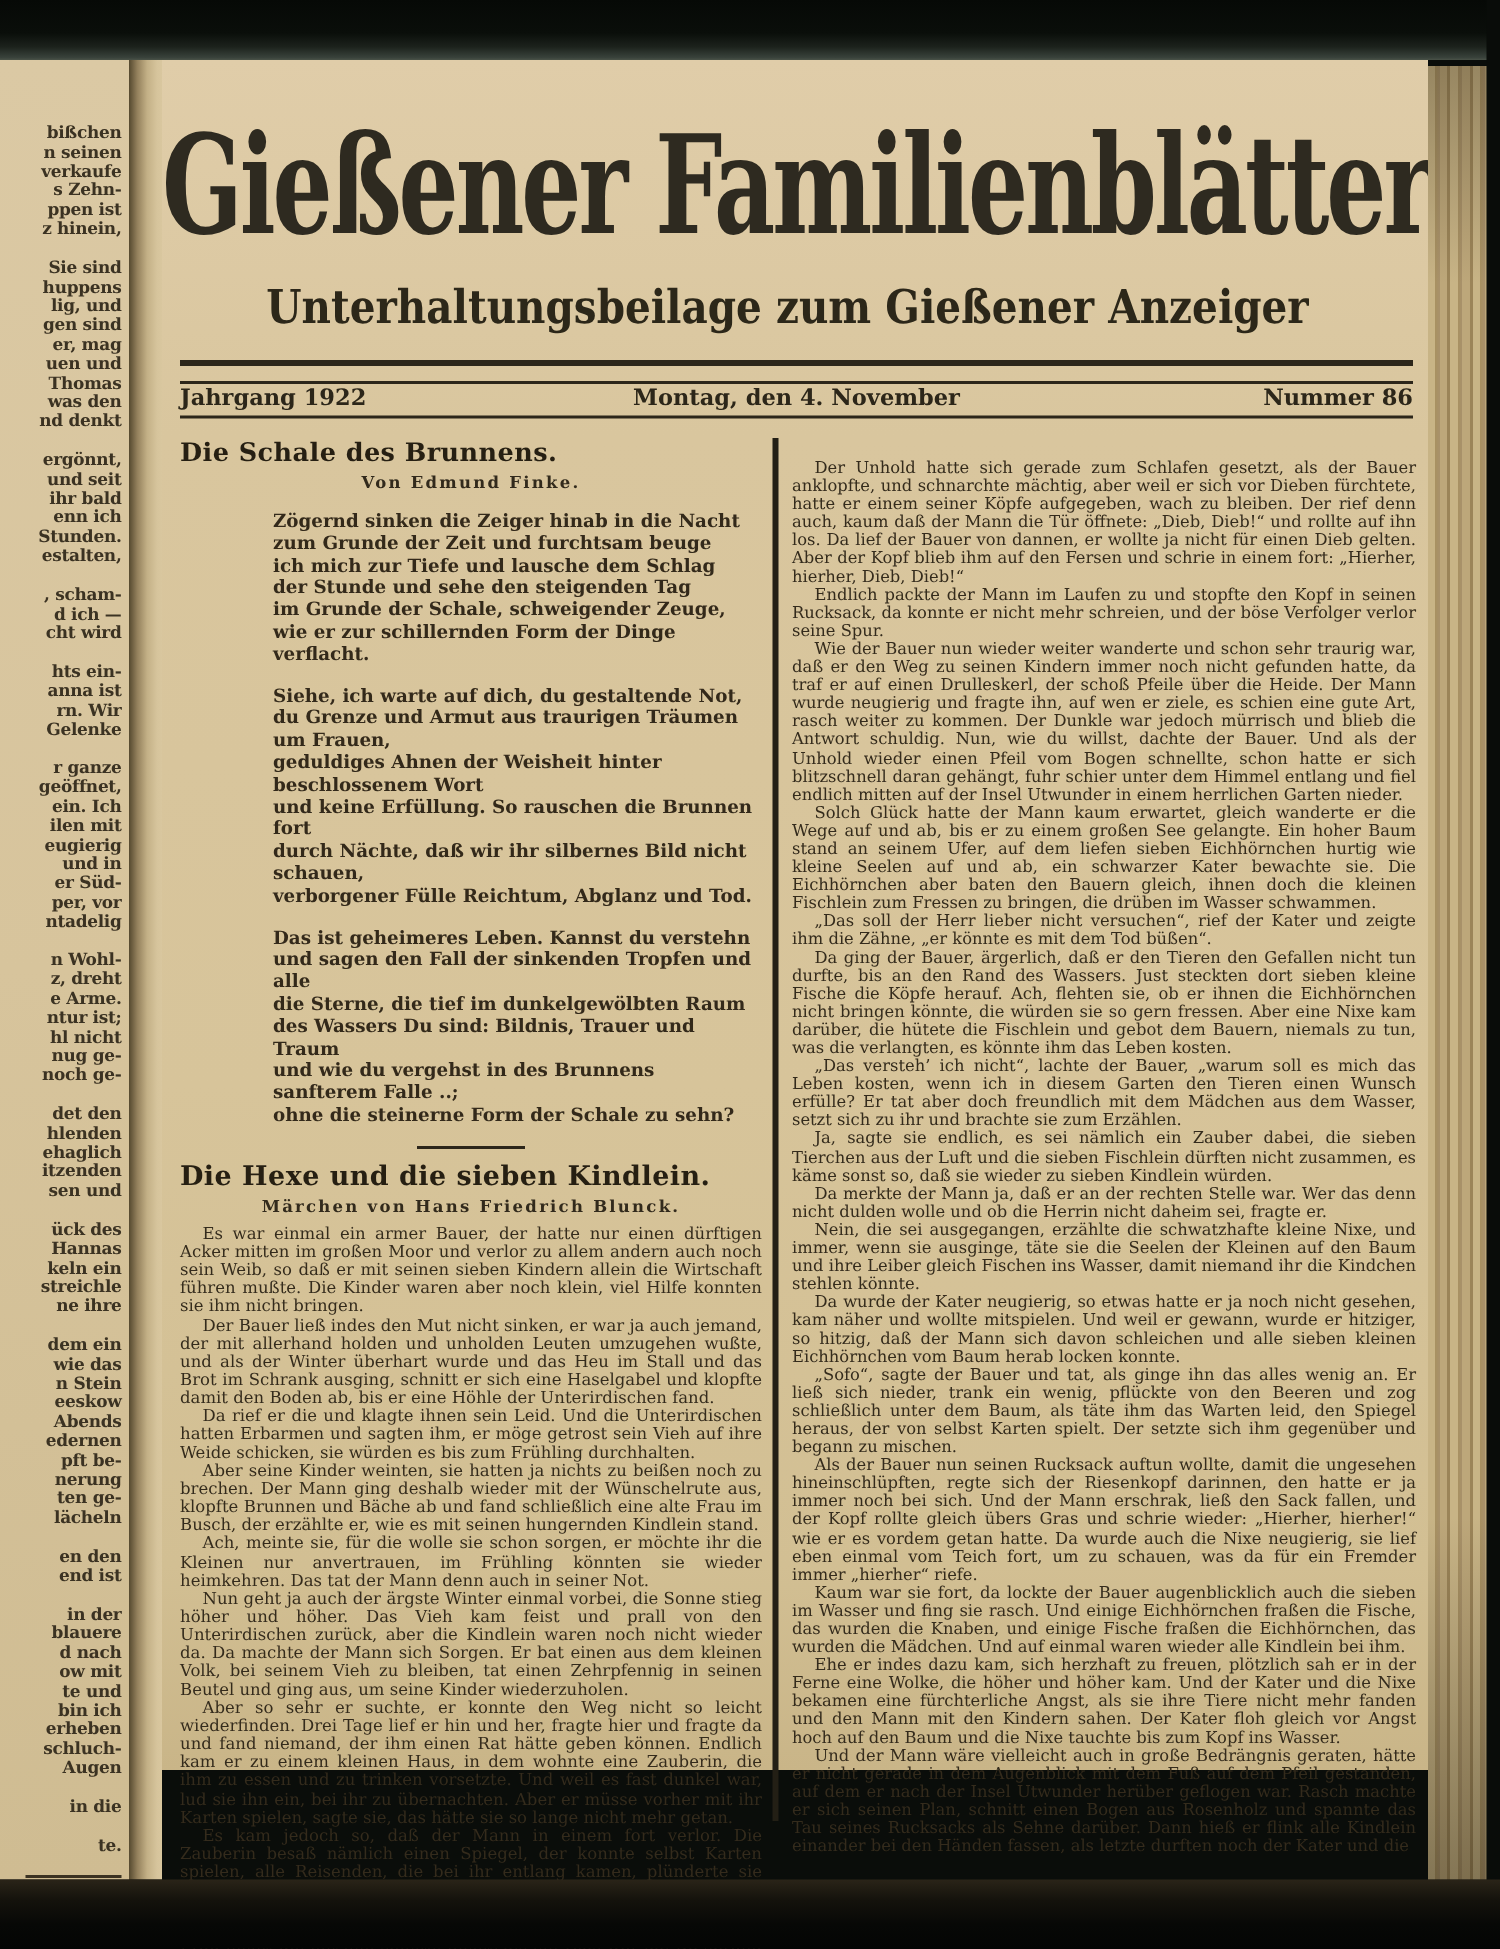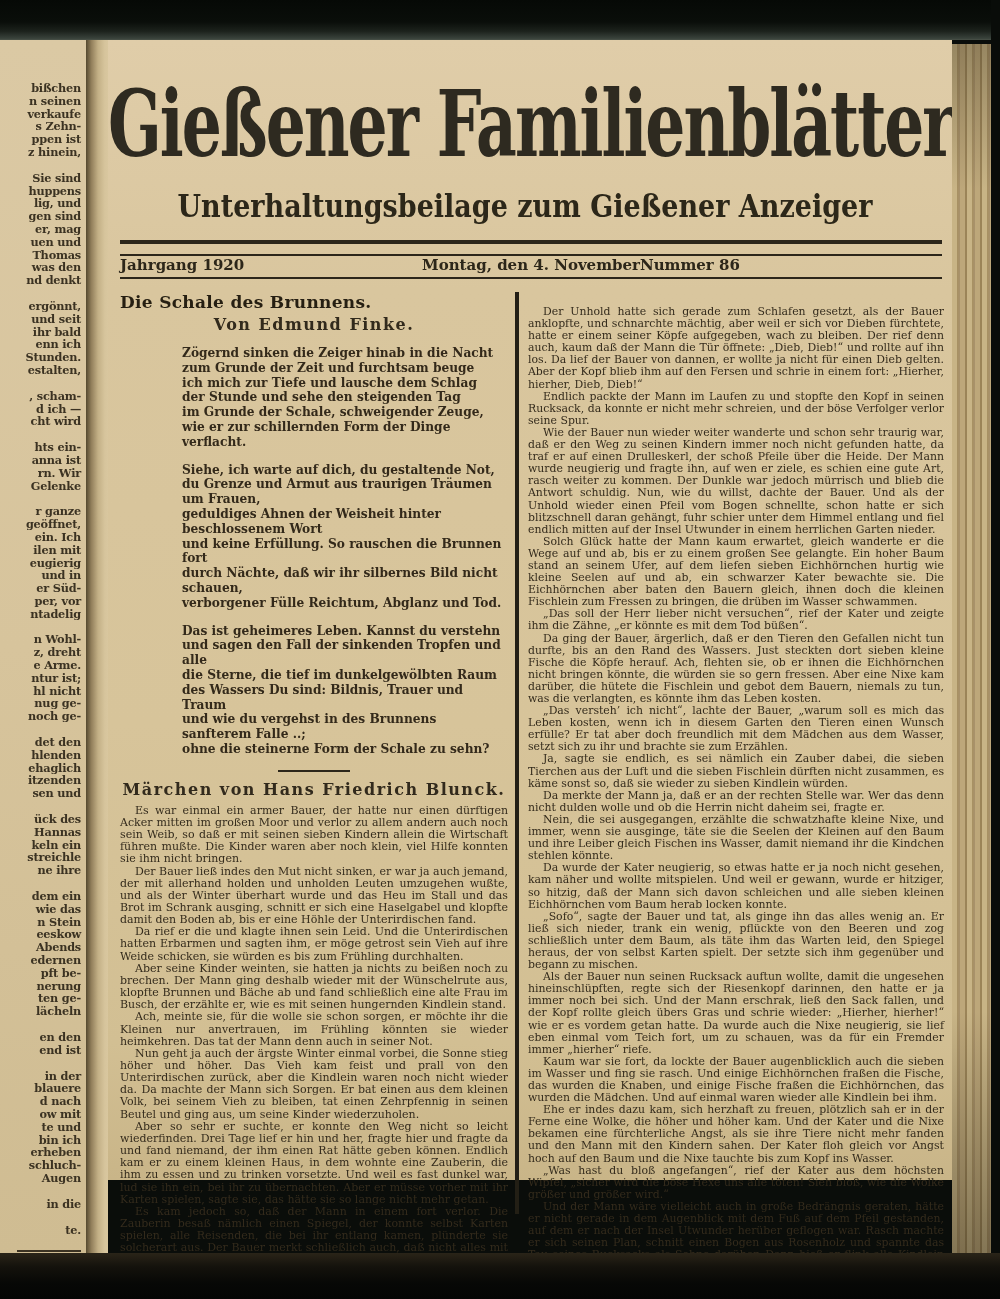--- a/index.html
+++ b/index.html
@@ -34,31 +34,31 @@
       transform:scaleY(1.45);transform-origin:center top;}
   .subtitle{position:absolute;top:148px;left:0;right:10px;text-align:center;
       font-size:27px;font-weight:bold;color:#2c2719;letter-spacing:0px;
       transform:scaleY(1.15);transform-origin:center top;}
   .rule-double{position:absolute;top:200px;left:12px;right:10px;height:10px;
       border-top:4px solid #2c261a;border-bottom:2px solid #2c261a;}
   .edition-row{position:absolute;top:216px;left:12px;right:10px;
       display:grid;grid-template-columns:1fr auto 1fr;
       font-size:15px;font-weight:bold;color:#2c2619;}
   .edition-row .ed-date{text-align:center;}
-  .edition-row .ed-number{}
+  .edition-row .ed-number{text-align:right;}
   .rule-single{position:absolute;top:237px;left:12px;right:10px;height:2px;background:#2c261a;}
 
   .columns{position:absolute;top:252px;left:12px;right:8px;display:flex;align-items:flex-start;}
   .col-left{width:388px;}
   .col-rule{width:4px;height:922px;background:#231f15;margin-left:7px;margin-right:9px;flex:none;}
   .col-right{flex:1;}
 
   .sec-title{margin:0;text-align:left;font-size:17px;font-weight:bold;color:#261f12;letter-spacing:0.3px;}
   .story-sec-title{font-size:18px;}
-  .byline{text-align:center;font-size:16px;font-weight:bold;color:#322a1c;letter-spacing:1.5px;margin-top:3px;}
+  .byline{text-align:center;font-size:11px;font-weight:bold;color:#322a1c;letter-spacing:1.5px;margin-top:3px;}
   .poem{margin-top:12px;padding-left:62px;font-size:12.2px;line-height:14.8px;font-weight:bold;color:#33291a;}
   .stanza{white-space:pre-line;margin-bottom:13px;}
   .story-divider{width:72px;height:2px;background:#2c261a;margin:6px auto 8px auto;}
   .body-text{margin-top:6px;font-size:11px;line-height:12.15px;text-align:justify;color:#342b1c;}
   .body-text p{margin:0;text-indent:15px;}
   .col-right.body-text{margin-top:14px;font-size:10.9px;line-height:12.1px;}
 
   
   .page-edges{position:absolute;left:952px;top:44px;width:40px;height:1209px;
       background:repeating-linear-gradient(90deg,
@@ -154,21 +154,21 @@
         <div class="frag-group rule-after">te.</div>
       </div>
   </div>
   <div class="gutter"></div>
 
   <div class="page">
     <h1 class="masthead">Gießener Familienblätter</h1>
     <div class="subtitle">Unterhaltungsbeilage zum Gießener Anzeiger</div>
     <div class="rule-double"></div>
     <div class="edition-row">
-      <span class="ed-volume">Jahrgang 1920</span>
+      <span class="ed-volume">Jahrgang 1922</span>
       <span class="ed-date">Montag, den 4. November</span>
       <span class="ed-number">Nummer 86</span>
     </div>
     <div class="rule-single"></div>
 
     <div class="columns">
       <div class="col-left">
         <h2 class="sec-title">Die Schale des Brunnens.</h2>
         <div class="byline">Von Edmund Finke.</div>
         <div class="poem">
@@ -186,20 +186,21 @@
 durch Nächte, daß wir ihr silbernes Bild nicht schauen,
 verborgener Fülle Reichtum, Abglanz und Tod.</div>
             <div class="stanza">Das ist geheimeres Leben. Kannst du verstehn
 und sagen den Fall der sinkenden Tropfen und alle
 die Sterne, die tief im dunkelgewölbten Raum
 des Wassers Du sind: Bildnis, Trauer und Traum
 und wie du vergehst in des Brunnens sanfterem Falle ..;
 ohne die steinerne Form der Schale zu sehn?</div>
           </div>
         <div class="story-divider"></div>
+        <h2 class="sec-title story-sec-title">Die Hexe und die sieben Kindlein.</h2>
         <div class="byline">Märchen von Hans Friedrich Blunck.</div>
         <div class="body-text">
 
         <p>Es war einmal ein armer Bauer, der hatte nur einen dürftigen Acker mitten im großen Moor und verlor zu allem andern auch noch sein Weib, so daß er mit seinen sieben Kindern allein die Wirtschaft führen mußte. Die Kinder waren aber noch klein, viel Hilfe konnten sie ihm nicht bringen.</p>
             <p>Der Bauer ließ indes den Mut nicht sinken, er war ja auch jemand, der mit allerhand holden und unholden Leuten umzugehen wußte, und als der Winter überhart wurde und das Heu im Stall und das Brot im Schrank ausging, schnitt er sich eine Haselgabel und klopfte damit den Boden ab, bis er eine Höhle der Unterirdischen fand.</p>
             <p>Da rief er die und klagte ihnen sein Leid. Und die Unterirdischen hatten Erbarmen und sagten ihm, er möge getrost sein Vieh auf ihre Weide schicken, sie würden es bis zum Frühling durchhalten.</p>
             <p>Aber seine Kinder weinten, sie hatten ja nichts zu beißen noch zu brechen. Der Mann ging deshalb wieder mit der Wünschelrute aus, klopfte Brunnen und Bäche ab und fand schließlich eine alte Frau im Busch, der erzählte er, wie es mit seinen hungernden Kindlein stand.</p>
             <p>Ach, meinte sie, für die wolle sie schon sorgen, er möchte ihr die Kleinen nur anvertrauen, im Frühling könnten sie wieder heimkehren. Das tat der Mann denn auch in seiner Not.</p>
             <p>Nun geht ja auch der ärgste Winter einmal vorbei, die Sonne stieg höher und höher. Das Vieh kam feist und prall von den Unterirdischen zurück, aber die Kindlein waren noch nicht wieder da. Da machte der Mann sich Sorgen. Er bat einen aus dem kleinen Volk, bei seinem Vieh zu bleiben, tat einen Zehrpfennig in seinen Beutel und ging aus, um seine Kinder wiederzuholen.</p>
             <p>Aber so sehr er suchte, er konnte den Weg nicht so leicht wiederfinden. Drei Tage lief er hin und her, fragte hier und fragte da und fand niemand, der ihm einen Rat hätte geben können. Endlich kam er zu einem kleinen Haus, in dem wohnte eine Zauberin, die ihm zu essen und zu trinken vorsetzte. Und weil es fast dunkel war, lud sie ihn ein, bei ihr zu übernachten. Aber er müsse vorher mit ihr Karten spielen, sagte sie, das hätte sie so lange nicht mehr getan.</p>
@@ -217,21 +218,20 @@
           <p>Da ging der Bauer, ärgerlich, daß er den Tieren den Gefallen nicht tun durfte, bis an den Rand des Wassers. Just steckten dort sieben kleine Fische die Köpfe herauf. Ach, flehten sie, ob er ihnen die Eichhörnchen nicht bringen könnte, die würden sie so gern fressen. Aber eine Nixe kam darüber, die hütete die Fischlein und gebot dem Bauern, niemals zu tun, was die verlangten, es könnte ihm das Leben kosten.</p>
           <p>„Das versteh’ ich nicht“, lachte der Bauer, „warum soll es mich das Leben kosten, wenn ich in diesem Garten den Tieren einen Wunsch erfülle? Er tat aber doch freundlich mit dem Mädchen aus dem Wasser, setzt sich zu ihr und brachte sie zum Erzählen.</p>
           <p>Ja, sagte sie endlich, es sei nämlich ein Zauber dabei, die sieben Tierchen aus der Luft und die sieben Fischlein dürften nicht zusammen, es käme sonst so, daß sie wieder zu sieben Kindlein würden.</p>
           <p>Da merkte der Mann ja, daß er an der rechten Stelle war. Wer das denn nicht dulden wolle und ob die Herrin nicht daheim sei, fragte er.</p>
           <p>Nein, die sei ausgegangen, erzählte die schwatzhafte kleine Nixe, und immer, wenn sie ausginge, täte sie die Seelen der Kleinen auf den Baum und ihre Leiber gleich Fischen ins Wasser, damit niemand ihr die Kindchen stehlen könnte.</p>
           <p>Da wurde der Kater neugierig, so etwas hatte er ja noch nicht gesehen, kam näher und wollte mitspielen. Und weil er gewann, wurde er hitziger, so hitzig, daß der Mann sich davon schleichen und alle sieben kleinen Eichhörnchen vom Baum herab locken konnte.</p>
           <p>„Sofo“, sagte der Bauer und tat, als ginge ihn das alles wenig an. Er ließ sich nieder, trank ein wenig, pflückte von den Beeren und zog schließlich unter dem Baum, als täte ihm das Warten leid, den Spiegel heraus, der von selbst Karten spielt. Der setzte sich ihm gegenüber und begann zu mischen.</p>
           <p>Als der Bauer nun seinen Rucksack auftun wollte, damit die ungesehen hineinschlüpften, regte sich der Riesenkopf darinnen, den hatte er ja immer noch bei sich. Und der Mann erschrak, ließ den Sack fallen, und der Kopf rollte gleich übers Gras und schrie wieder: „Hierher, hierher!“ wie er es vordem getan hatte. Da wurde auch die Nixe neugierig, sie lief eben einmal vom Teich fort, um zu schauen, was da für ein Fremder immer „hierher“ riefe.</p>
           <p>Kaum war sie fort, da lockte der Bauer augenblicklich auch die sieben im Wasser und fing sie rasch. Und einige Eichhörnchen fraßen die Fische, das wurden die Knaben, und einige Fische fraßen die Eichhörnchen, das wurden die Mädchen. Und auf einmal waren wieder alle Kindlein bei ihm.</p>
           <p>Ehe er indes dazu kam, sich herzhaft zu freuen, plötzlich sah er in der Ferne eine Wolke, die höher und höher kam. Und der Kater und die Nixe bekamen eine fürchterliche Angst, als sie ihre Tiere nicht mehr fanden und den Mann mit den Kindern sahen. Der Kater floh gleich vor Angst hoch auf den Baum und die Nixe tauchte bis zum Kopf ins Wasser.</p>
-          <p>„Was hast du bloß angefangen“, rief der Kater aus dem höchsten Wipfel, „sicher wird die böse Hexe uns alle töten! Sieh bloß, wie die Wolke größer und größer wird.“</p>
           <p>Und der Mann wäre vielleicht auch in große Bedrängnis geraten, hätte er nicht gerade in dem Augenblick mit dem Fuß auf dem Pfeil gestanden, auf dem er nach der Insel Utwunder herüber geflogen war. Rasch machte er sich seinen Plan, schnitt einen Bogen aus Rosenholz und spannte das Tau seines Rucksacks als Sehne darüber. Dann hieß er flink alle Kindlein einander bei den Händen fassen, als letzte durften noch der Kater und die</p>
         </div>
     </div>
   </div>
 
   <div class="page-edges"></div>
   <div class="border-right"></div>
   <div class="border-bottom"></div>
 </div>
 

